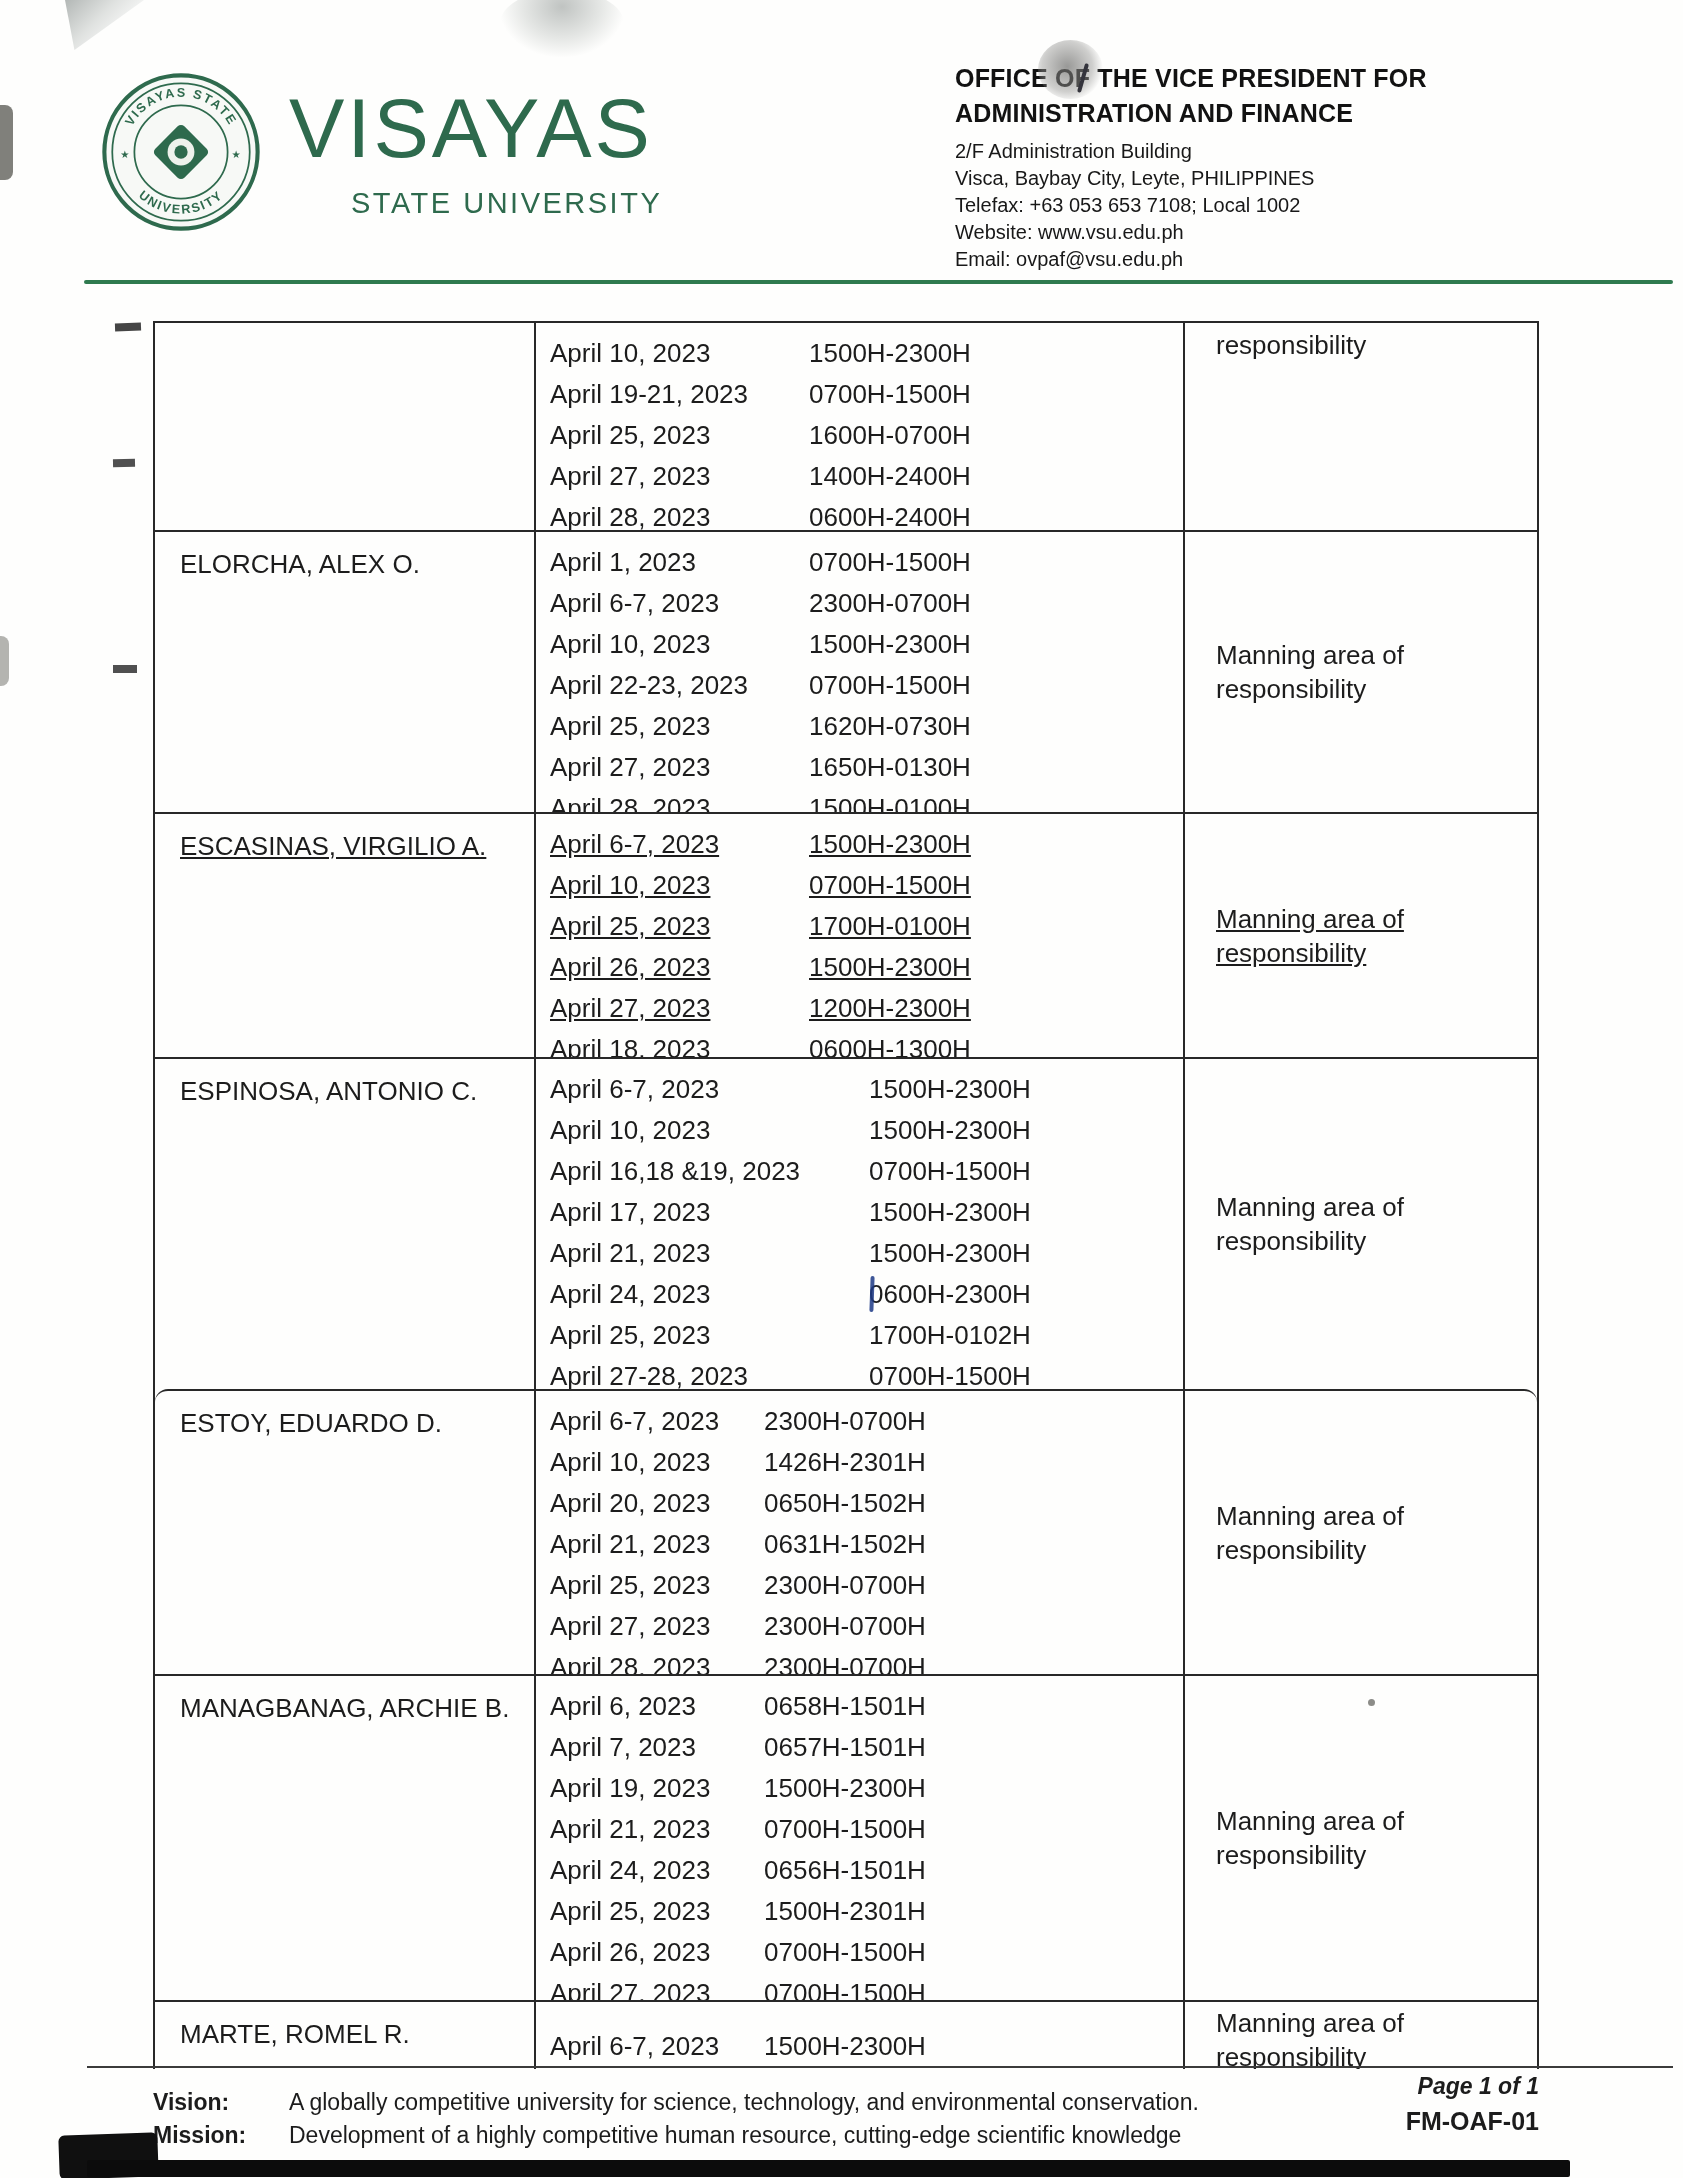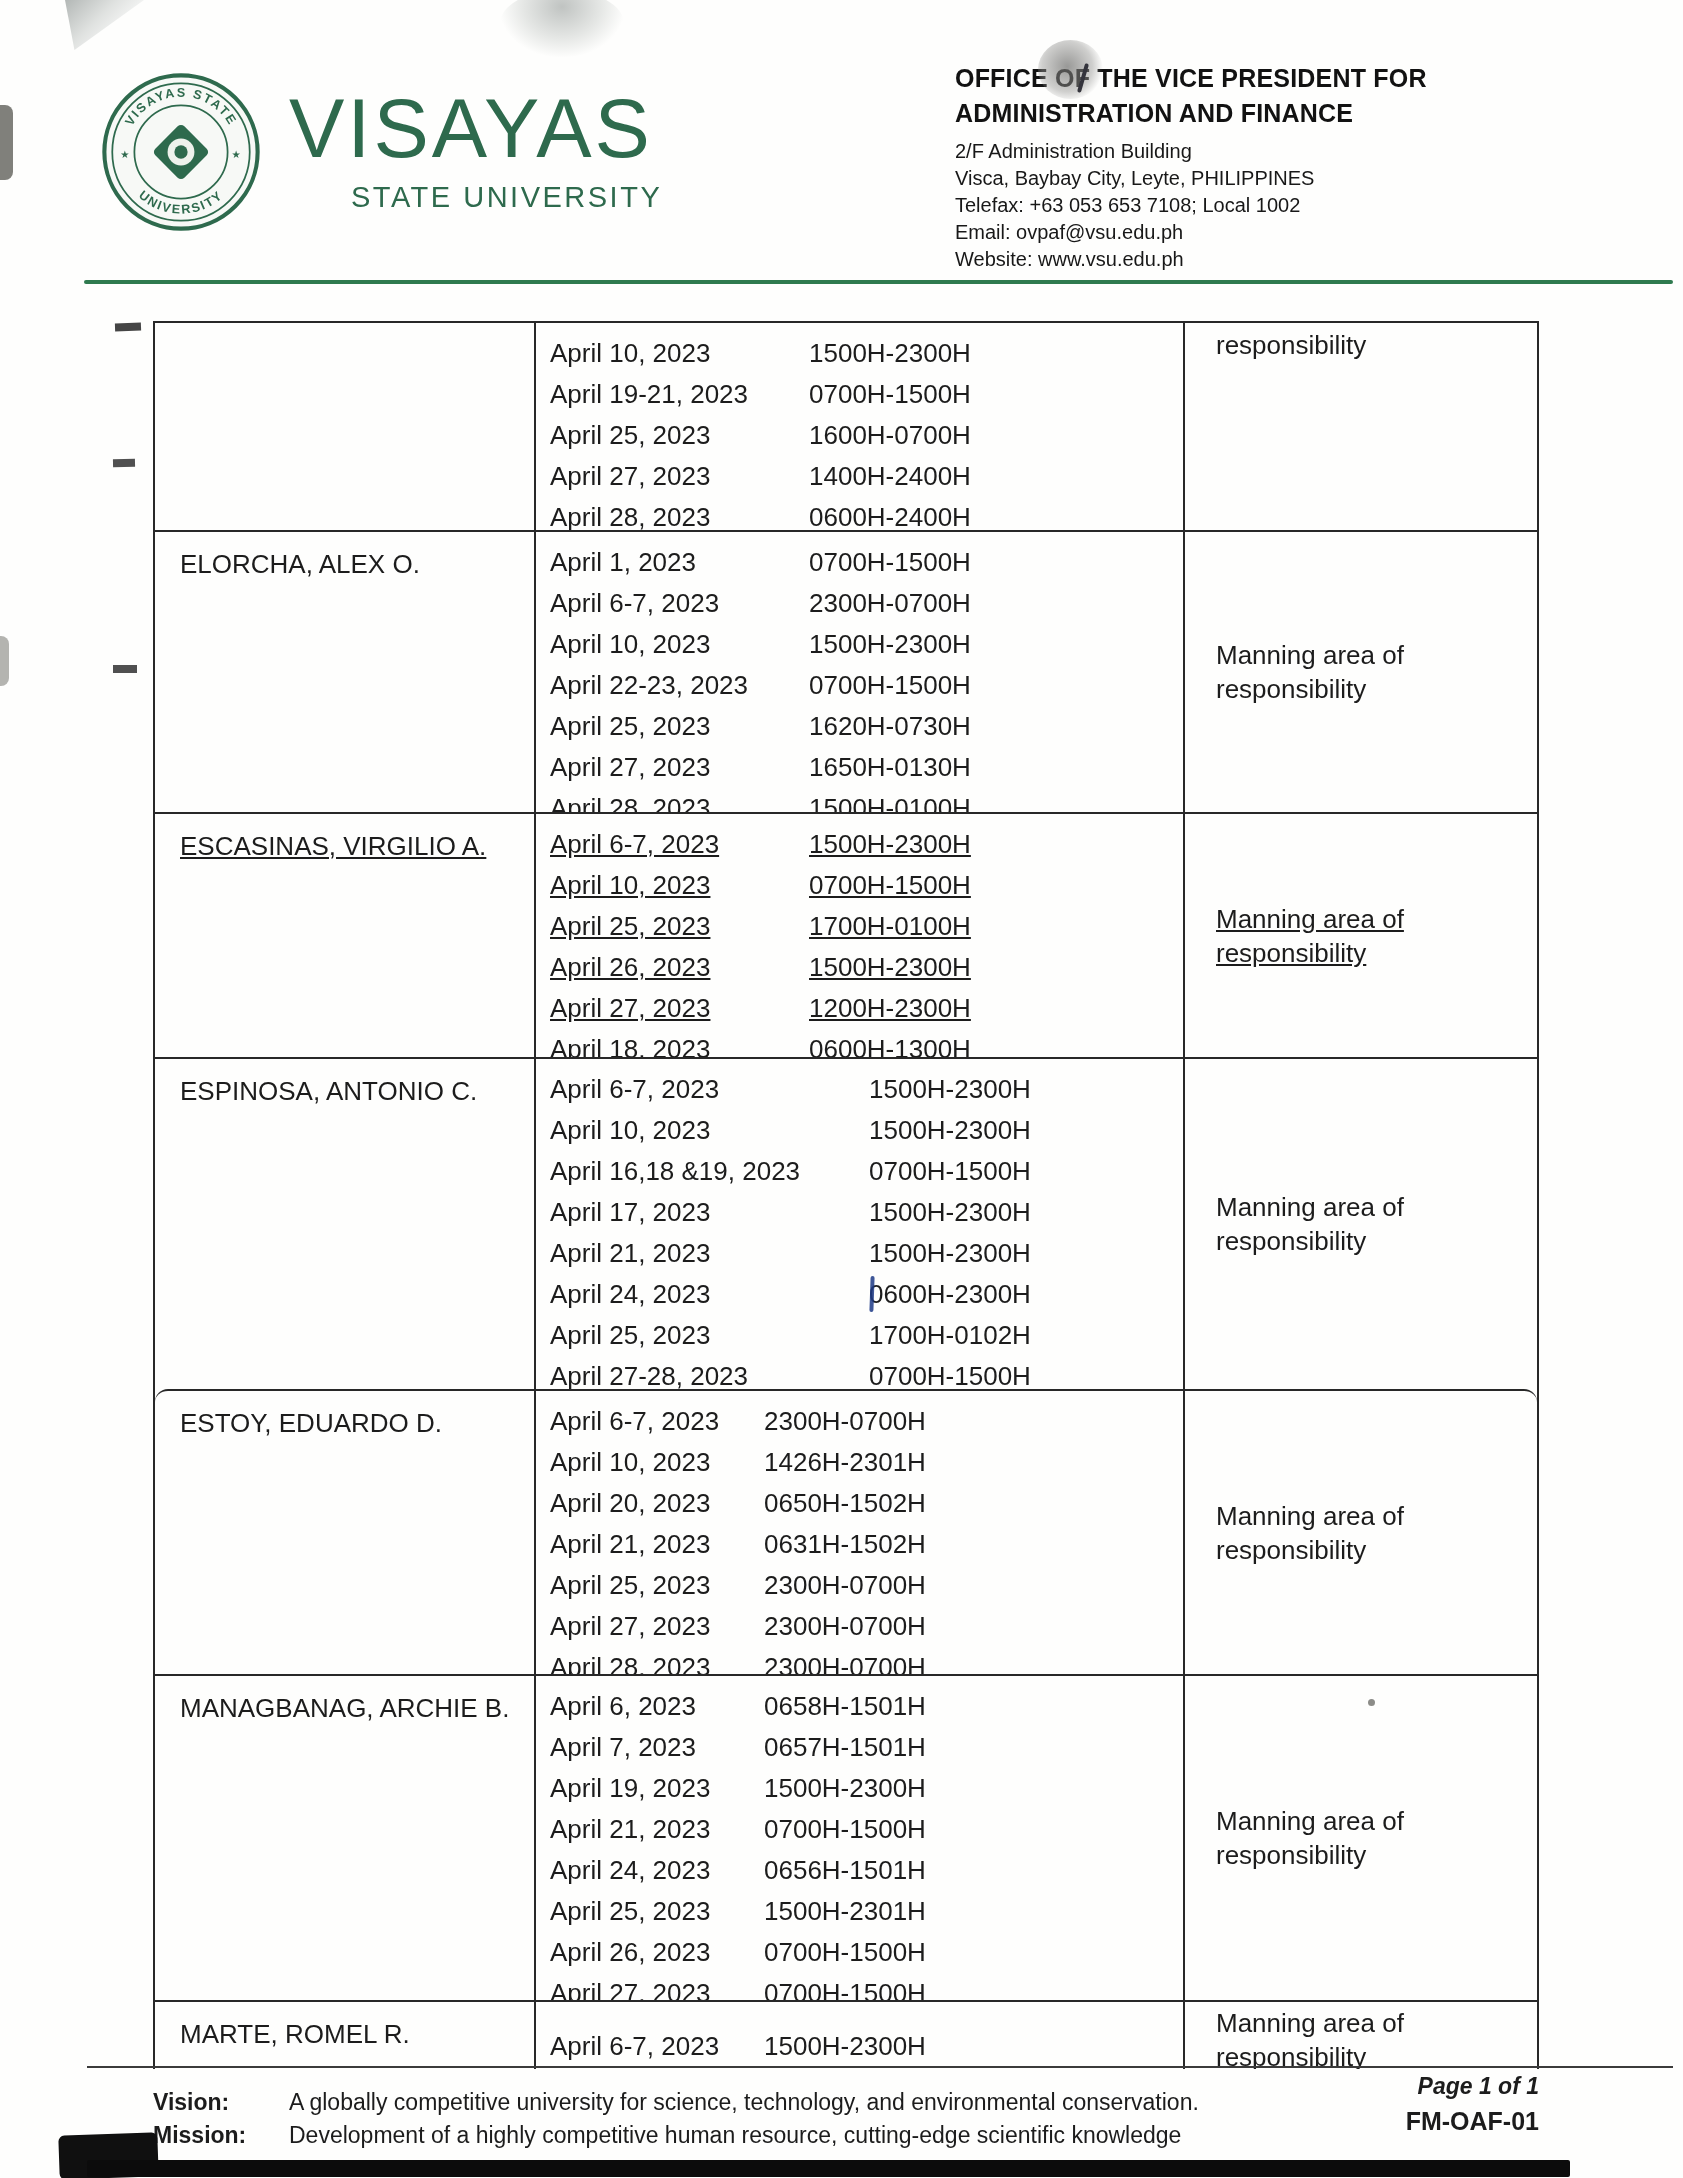--- a/index.html
+++ b/index.html
@@ -8,21 +8,21 @@
     background:#ffffff;
     font-family:"Liberation Sans", sans-serif;
     color:#1c1c1c;
   }
   .page{position:absolute;inset:0;background:#fefefd;}
 
   
   .seal{position:absolute;left:102px;top:73px;width:158px;height:158px;}
   .wordmark{position:absolute;left:289px;top:83px;color:#2e6a4d;}
   .wordmark .wm1{font-size:83px;line-height:91px;letter-spacing:3px;font-weight:400;}
-  .wordmark .wm2{font-size:29px;line-height:34px;letter-spacing:2.5px;margin-left:62px;margin-top:6px;font-weight:400;}
+  .wordmark .wm2{font-size:29px;line-height:34px;letter-spacing:2.5px;margin-left:62px;margin-top:12px;font-weight:400;}
 
   .office-block{position:absolute;left:955px;top:61px;width:614px;}
   .office-title{font-weight:700;font-size:25px;line-height:35px;color:#121212;letter-spacing:0.2px;}
   .office-lines{margin-top:7px;}
   .office-line{font-size:20px;line-height:27px;color:#181818;}
 
   .green-rule{position:absolute;left:84px;top:280px;width:1589px;height:4px;background:#2f7a4f;border-radius:2px;}
 
   
   .sched-table{
@@ -121,22 +121,22 @@
     <div class="wm2">STATE UNIVERSITY</div>
   </div>
 
   <div class="office-block">
     <div class="office-title">OFFICE OF THE VICE PRESIDENT FOR</div>
     <div class="office-title">ADMINISTRATION AND FINANCE</div>
     <div class="office-lines">
       <div class="office-line">2/F Administration Building</div>
       <div class="office-line">Visca, Baybay City, Leyte, PHILIPPINES</div>
       <div class="office-line">Telefax: +63 053 653 7108; Local 1002</div>
+      <div class="office-line">Website: www.vsu.edu.ph</div>
       <div class="office-line">Email: ovpaf@vsu.edu.ph</div>
-      <div class="office-line">Website: www.vsu.edu.ph</div>
     </div>
   </div>
 
   <div class="green-rule"></div>
 
   <div class="sched-table">
     <div id="tbody">
         <div class="trow">
           <div class="cell name-cell"><span></span></div>
           <div class="cell sched-cell">

